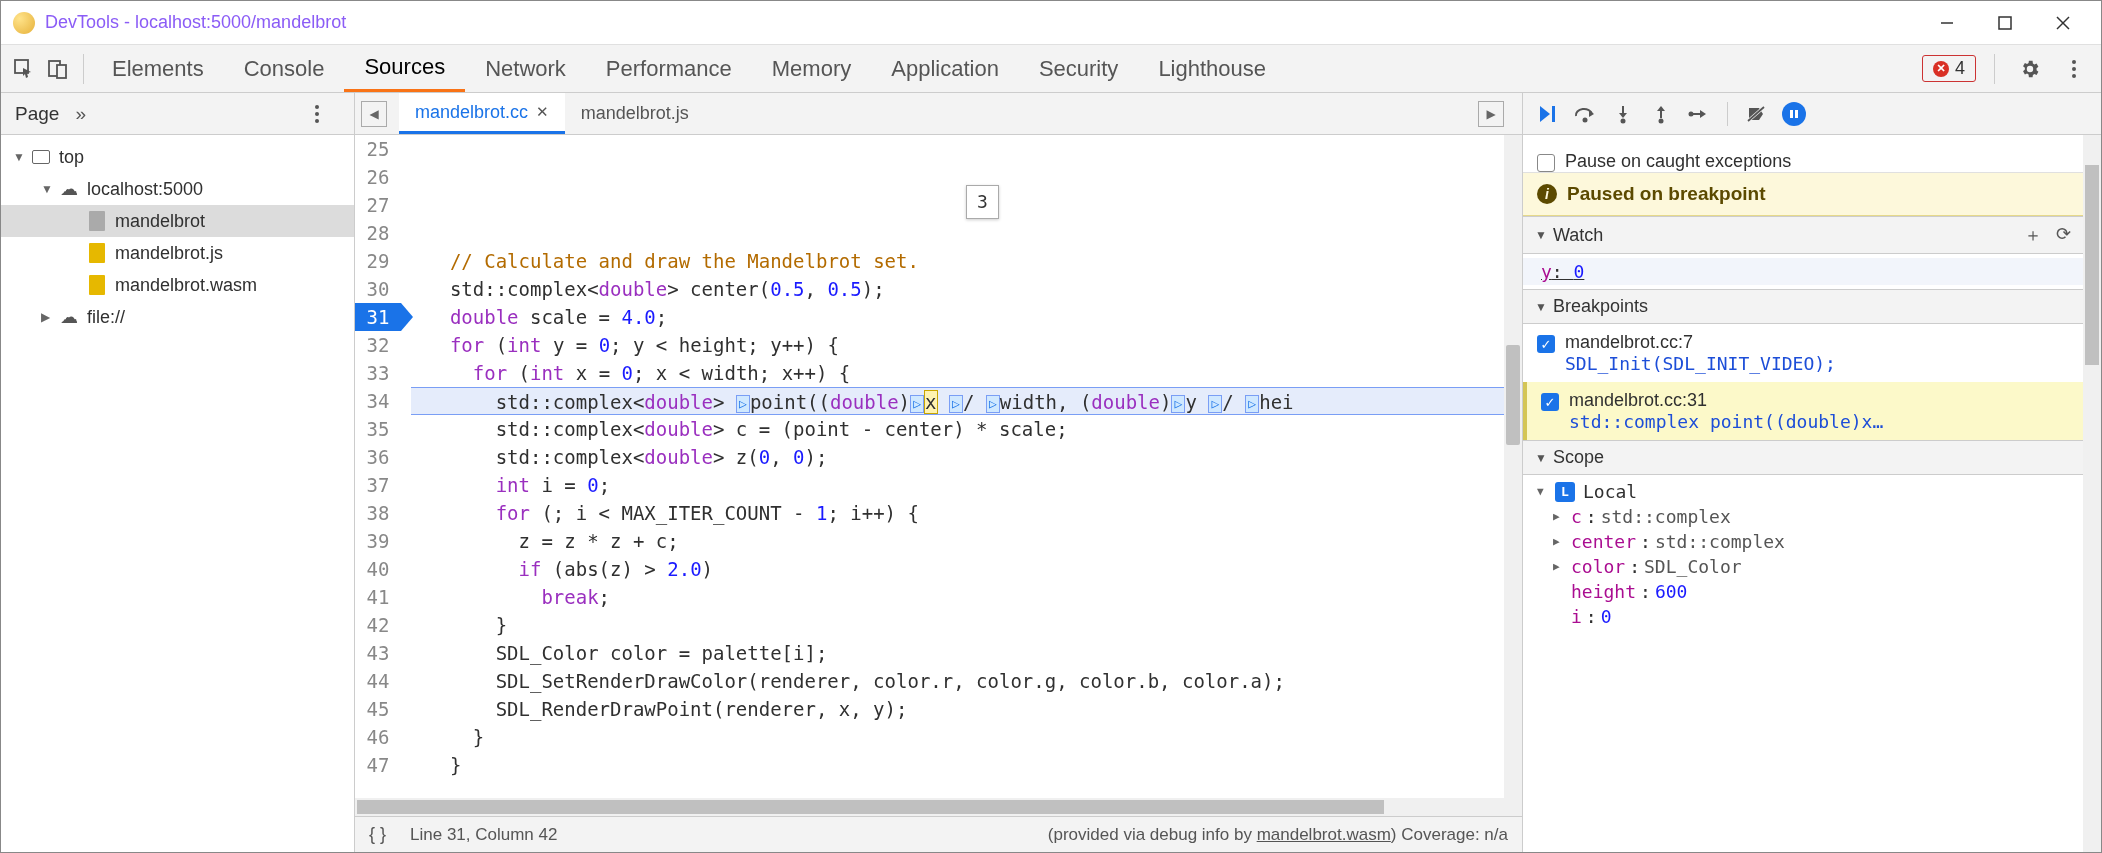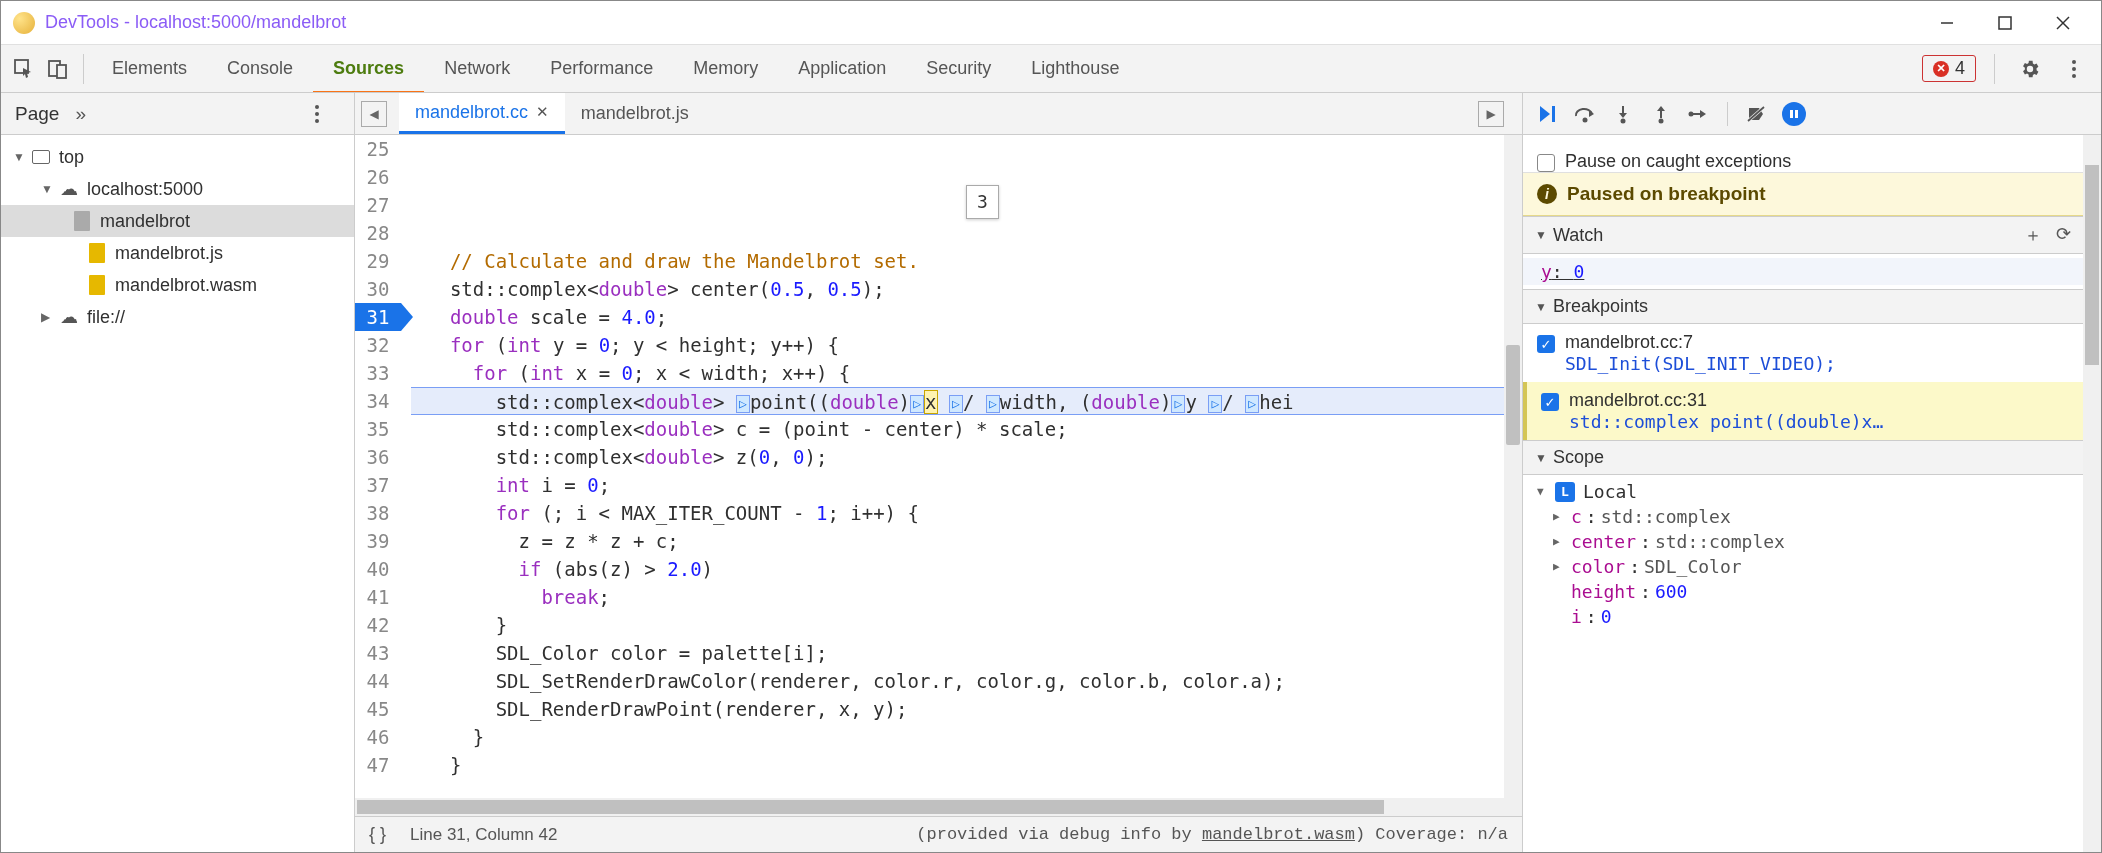--- a/index.html
+++ b/index.html
@@ -7,22 +7,22 @@
 .window { width: 2102px; height: 853px; border: 1px solid #888; display: flex; flex-direction: column; background: #fff; }
 .titlebar { height: 44px; display: flex; align-items: center; padding: 0 6px; background: #fff; border-bottom: 1px solid #e0e0e0; }
 .titlebar .app-icon { width: 22px; height: 22px; border-radius: 50%; background: radial-gradient(circle at 30% 30%, #ffe38a, #e6b13a); margin: 0 10px 0 6px; }
 .titlebar .title { font-size: 18px; color: #8b5cf6; }
 .titlebar .win-controls { margin-left: auto; display: flex; gap: 30px; padding-right: 18px; }
 .win-btn { width: 28px; height: 28px; display: flex; align-items: center; justify-content: center; font-size: 14px; color: #333; cursor: pointer; }
 .toolbar { height: 48px; display: flex; align-items: center; border-bottom: 1px solid #ccc; background: #f3f3f3; padding: 0 6px; }
 .tool-icon { width: 34px; height: 34px; display: flex; align-items: center; justify-content: center; color: #555; cursor: pointer; }
 .tool-sep { width: 1px; height: 30px; background: #ccc; margin: 0 8px; }
 .tabs { display: flex; height: 100%; align-items: stretch; }
-.tab { padding: 0 20px; display: flex; align-items: center; font-size: 18px; color: #555; cursor: pointer; }
-.tab.active { color: #4d7c0f; border-bottom: 1px solid #f97316; font-weight: bold; }
+.tab { padding: 0 20px; display: flex; align-items: center; font-size: 22px; color: #555; cursor: pointer; }
+.tab.active { color: #000000; border-bottom: 3px solid #f97316; }
 .toolbar-right { margin-left: auto; display: flex; align-items: center; gap: 10px; padding-right: 4px; }
 .err-badge { border: 1px solid #c33; border-radius: 3px; padding: 2px 10px; display: flex; align-items: center; gap: 6px; font-size: 18px; color: #333; }
 .err-dot { width: 16px; height: 16px; border-radius: 50%; background: #d93025; color: #fff; display: flex; align-items: center; justify-content: center; font-size: 11px; font-weight: bold; }
 .main { flex: 1; display: flex; overflow: hidden; }
 .left-pane { width: 354px; border-right: 1px solid #ccc; display: flex; flex-direction: column; background: #fff; }
 .left-header { height: 42px; display: flex; align-items: center; padding: 0 14px; border-bottom: 1px solid #ccc; font-size: 19px; color: #333; background: #f3f3f3; }
 .left-header .more { margin-left: auto; width: 26px; text-align: center; }
 .tree { padding: 6px 0; font-size: 18px; }
 .tree-row { display: flex; align-items: center; height: 32px; padding: 0 10px; cursor: pointer; }
 .tree-row.selected { background: #dcdcdc; }
@@ -49,21 +49,21 @@
 .kw { color: #9a2fbf; }
 .type { color: #9a2fbf; }
 .num { color: #1a1aff; }
 .cmt { color: #b36b00; }
 .dot-caret { display:inline-block; background:#cfe8ff; border:1px solid #7a9ef5; color:#1a73e8; font-size:13px; width:14px; height:18px; text-align:center; line-height:16px; vertical-align:middle; }
 .hover-val { position: absolute; background: #fff; border: 1px solid #aaa; padding: 2px 10px; font-size: 18px; color: #333; box-shadow: 0 1px 3px rgba(0,0,0,0.2); }
 .editor-scroll-v { width: 18px; background: #f0f0f0; position: relative; }
 .editor-scroll-v .thumb { position: absolute; left: 2px; right: 2px; top: 210px; height: 100px; background: #c0c0c0; border-radius: 2px; }
 .status-bar { height: 36px; border-top: 1px solid #ccc; display: flex; align-items: center; padding: 0 14px; font-size: 17px; color: #555; background: #f3f3f3; gap: 24px; }
 .status-bar .braces { font-size: 18px; }
-.status-bar .mid { margin-left: auto; font-family: Liberation Mono, monospace; }
+.status-bar .mid { margin-left: auto; }
 .status-bar a { color: #555; text-decoration: underline; }
 .h-scroll { height: 18px; background: #f0f0f0; position: relative; }
 .h-scroll .thumb { position: absolute; top: 2px; bottom: 2px; left: 2px; width: 88%; background: #c0c0c0; }
 .right-pane { width: 578px; display: flex; flex-direction: column; overflow: hidden; background: #fff; }
 .dbg-toolbar { height: 42px; border-bottom: 1px solid #ccc; display: flex; align-items: center; gap: 14px; padding: 0 12px; background: #f3f3f3; }
 .dbg-btn { width: 24px; height: 24px; display: flex; align-items: center; justify-content: center; color: #1a73e8; cursor: pointer; }
 .dbg-btn.gray { color: #555; }
 .dbg-sep { width: 1px; height: 24px; background: #ccc; margin: 0 2px; }
 .pause-pill { width: 24px; height: 24px; border-radius: 50%; background: #1a73e8; color: #fff; display: flex; align-items: center; justify-content: center; font-size: 12px; }
 .pause-row { height: 38px; display: flex; align-items: flex-end; padding: 0 14px; gap: 10px; border-bottom: 1px solid #e0e0e0; font-size: 18px; }
@@ -188,21 +188,21 @@
             </span>
             <span>top</span>
           </div>
           <div class="tree-row" style="padding-left: 40px;">
             <span class="tree-arrow">▼</span>
             <span class="tree-icon">
               <span class="cloud-icon">☁</span>
             </span>
             <span>localhost:5000</span>
           </div>
-          <div class="tree-row selected" style="padding-left: 53px;">
+          <div class="tree-row selected" style="padding-left: 68px;">
             <span class="tree-arrow"></span>
             <span class="tree-icon">
               <span class="file-icon"></span>
             </span>
             <span>mandelbrot</span>
           </div>
           <div class="tree-row" style="padding-left: 68px;">
             <span class="tree-arrow"></span>
             <span class="tree-icon">
               <span class="file-icon js"></span>

